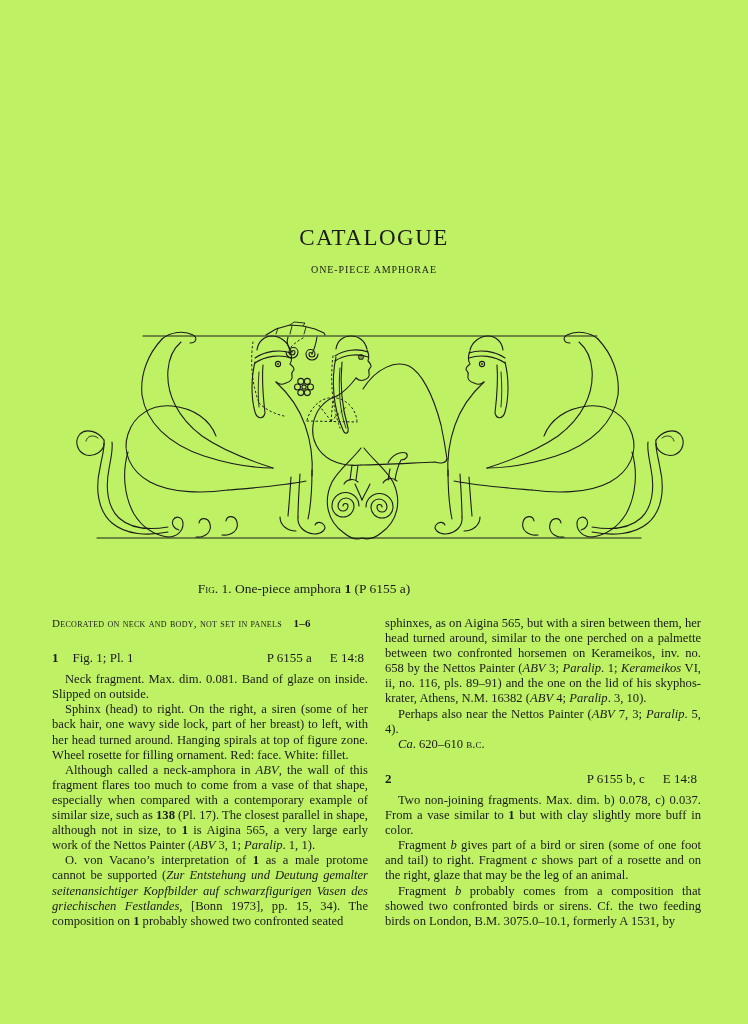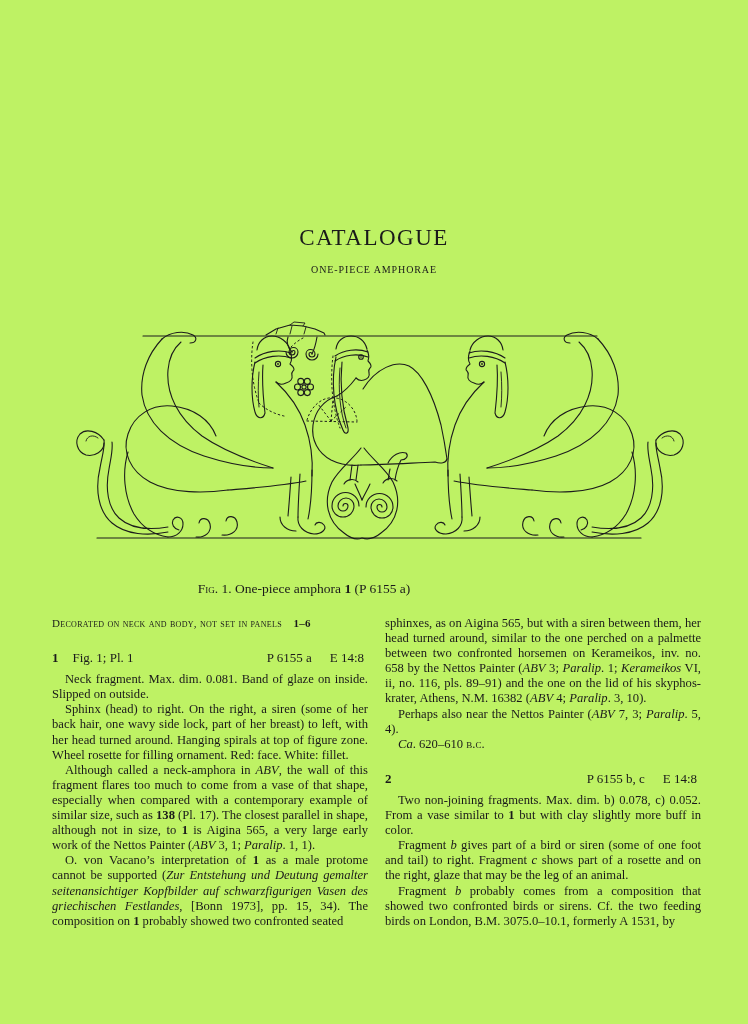--- a/index.html
+++ b/index.html
@@ -172,19 +172,19 @@
     <div class="col">
         <p class="para"><span>sphinxes, as on Aigina 565, but with a siren between them, her head turned around, similar to the one perched on a palmette between two confronted horsemen on Kerameikos, inv. no. 658 by the Nettos Painter (</span><span class="it">ABV</span><span> 3; </span><span class="it">Paralip</span><span>. 1; </span><span class="it">Kerameikos</span><span> VI, ii, no. 116, pls. 89–91) and the one on the lid of his skyphos-krater, Athens, N.M. 16382 (</span><span class="it">ABV</span><span> 4; </span><span class="it">Paralip</span><span>. 3, 10).</span></p>
         <p class="para ind"><span>Perhaps also near the Nettos Painter (</span><span class="it">ABV</span><span> 7, 3; </span><span class="it">Paralip</span><span>. 5, 4).</span></p>
         <p class="para ind"><span class="it">Ca</span><span>. 620–610 </span><span class="smallcaps">b.c.</span></p>
         <div class="entry-line">
           <span class="entry-num">2</span>
           <span class="spacer"></span>
           <span class="entry-inv">P 6155 b, c</span>
           <span class="entry-grid">E 14:8</span>
         </div>
-        <p class="para ind"><span>Two non-joining fragments. Max. dim. b) 0.078, c) 0.052. From a vase similar to </span><span class="bd">1</span><span> but with clay slightly more buff in color.</span></p>
+        <p class="para ind"><span>Two non-joining fragments. Max. dim. b) 0.078, c) 0.037. From a vase similar to </span><span class="bd">1</span><span> but with clay slightly more buff in color.</span></p>
         <p class="para ind"><span>Fragment </span><span class="it">b</span><span> gives part of a bird or siren (some of one foot and tail) to right. Fragment </span><span class="it">c</span><span> shows part of a rosette and on the right, glaze that may be the leg of an animal.</span></p>
         <p class="para ind"><span>Fragment </span><span class="it">b</span><span> probably comes from a composition that showed two confronted birds or sirens. Cf. the two feeding birds on London, B.M. 3075.0–10.1, formerly A 1531, by</span></p>
       </div>
   </div>
 
 </div>
 
 </body></html>

